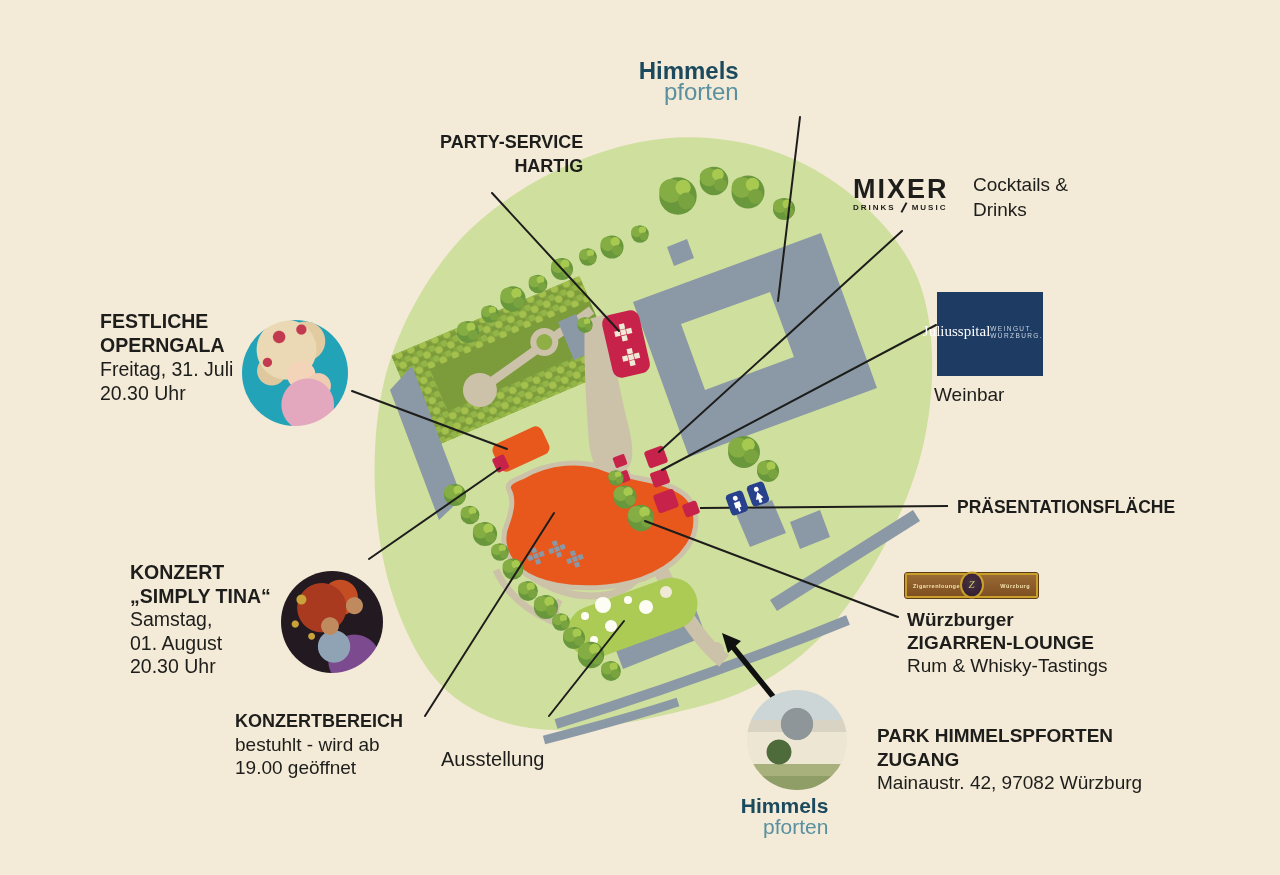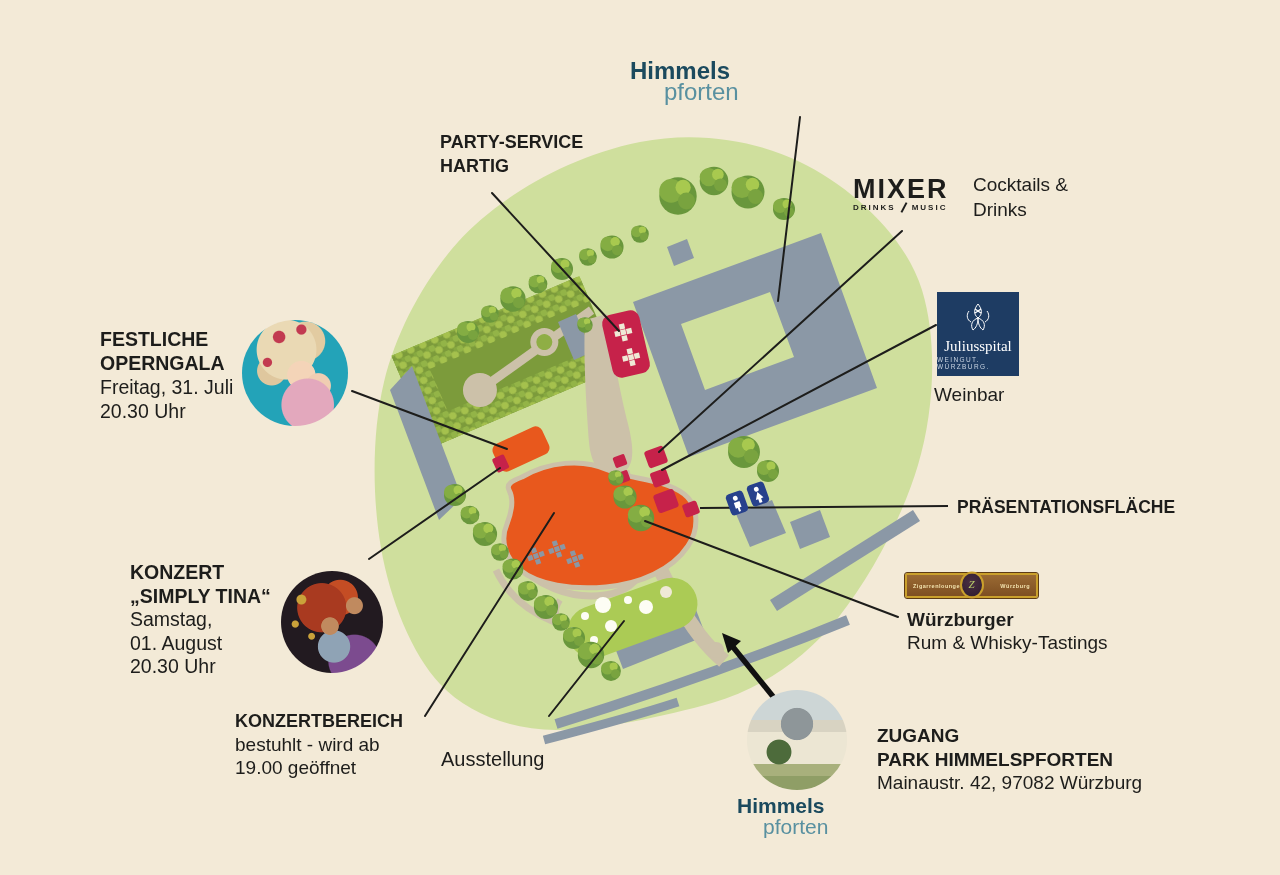--- a/index.html
+++ b/index.html
@@ -9,32 +9,32 @@
     font-family:"Liberation Sans",sans-serif;
     color:#1d1d1b;
   }
   .stage-wrap{position:absolute;inset:0;width:1280px;height:875px;}
   svg.map{position:absolute;left:0;top:0;}
   .lbl{position:absolute;font-size:19px;line-height:24px;white-space:nowrap;}
   .lbl .b{font-weight:bold;}
   .lbl.small{font-size:18px;line-height:24px;}
   
   .hp-logo{position:absolute;line-height:22px;}
-  .hp-w1{font-weight:bold;color:#1b4a5e;font-size:24px;}
+  .hp-w1{font-weight:bold;color:#1b4a5e;font-size:24px;text-align:right;}
   .hp-w2{color:#5890a0;font-size:24px;margin-left:34px;margin-top:-1px;}
   .hp-logo.sm .hp-w1{font-size:21px;}
   .hp-logo.sm .hp-w2{font-size:21px;margin-left:26px;}
   
   .mixer-logo{position:absolute;left:853px;top:176px;}
   .mixer-name{font-size:27px;font-weight:bold;letter-spacing:2px;line-height:26px;}
   .mixer-sub{display:flex;align-items:center;gap:7px;font-size:8px;font-weight:bold;letter-spacing:2px;margin-top:0px;}
   .mixer-slash{width:2px;height:11px;background:#1d1d1b;transform:rotate(28deg);}
   
-  .julius-card{position:absolute;left:937px;top:292px;width:82px;height:84px;
-    background:#1e3c63;display:flex;flex-direction:column;align-items:center;justify-content:flex-end;
+  .julius-card{position:absolute;left:937px;top:292px;width:106px;height:84px;
+    background:#1e3c63;display:flex;flex-direction:row;align-items:center;justify-content:flex-end;
     padding-bottom:6px;box-sizing:border-box;}
   .julius-name{font-family:"Liberation Serif",serif;color:#ffffff;font-size:15px;line-height:16px;}
   .julius-sub{color:#c9d4e2;font-size:6.5px;letter-spacing:1.4px;margin-top:2px;}
   .julius-crest{margin-bottom:3px;}
   
   .zig-banner{position:absolute;left:905px;top:573px;width:133px;height:25px;
     background:linear-gradient(180deg,#9a6a33,#7e4f22);
     border:2px solid #caa02c;outline:1px solid #5d3b15;border-radius:2px;
     display:flex;align-items:center;justify-content:space-between;
     padding:0 6px;box-sizing:border-box;}
@@ -278,21 +278,21 @@
     <polygon points="722,633 741,641 728,653" fill="#101010"></polygon>
   </g>
 </svg>
 
 <div class="hp-logo" style="left:630px;top:60px;">
   <div class="hp-w1">Himmels</div>
   <div class="hp-w2">pforten</div>
 </div>
 
 
-<div class="lbl small" style="left:440px;top:130px;font-weight:bold;">
+<div class="lbl small" style="left:440px;top:130px;font-weight:bold;text-align:right;">
   <div>PARTY-SERVICE</div>
   <div>HARTIG</div>
 </div>
 
 <div class="mixer-logo">
   <div class="mixer-name">MIXER</div>
   <div class="mixer-sub">
     <span>DRINKS</span>
     <span class="mixer-slash"></span>
     <span>MUSIC</span>
@@ -314,21 +314,21 @@
       <path d="M12 8 L18 12 M18 8 L12 12" stroke-width="1.4"></path>
     </g>
   </svg>
   <div class="julius-name">Juliusspital</div>
   <div class="julius-sub">WEINGUT. WÜRZBURG.</div>
 </div>
 <div class="lbl" style="left:934px;top:383px;">
   <span>Weinbar</span>
 </div>
 
-<div class="lbl" style="left:100px;top:327px;font-size:19.5px;">
+<div class="lbl" style="left:100px;top:309px;font-size:19.5px;">
   <div class="b">FESTLICHE</div>
   <div class="b">OPERNGALA</div>
   <div>Freitag, 31. Juli</div>
   <div>20.30 Uhr</div>
 </div>
 <div class="photo opera-photo"></div>
 
 <div class="lbl" style="left:122px;top:561px;font-size:19.5px;line-height:23.5px;margin-left:8px;">
   <div class="b">KONZERT</div>
   <div class="b">„SIMPLY TINA“</div>
@@ -354,26 +354,27 @@
 
 <div class="zig-banner">
   <span class="zig-word">Zigarrenlounge</span>
   <span class="zig-word">Würzburg</span>
   <span class="zig-oval">
     <span class="zig-mono">Z</span>
   </span>
 </div>
 <div class="lbl" style="left:907px;top:608px;line-height:23px;">
   <div class="b">Würzburger</div>
+  <div class="b">ZIGARREN-LOUNGE</div>
   <div>Rum &amp; Whisky-Tastings</div>
 </div>
 
 <div class="lbl" style="left:877px;top:724px;line-height:23.5px;">
+  <div class="b">PARK HIMMELSPFORTEN</div>
   <div class="b">ZUGANG</div>
-  <div class="b">PARK HIMMELSPFORTEN</div>
   <div>Mainaustr. 42, 97082 Würzburg</div>
 </div>
 <div class="photo building-photo"></div>
 
 <div class="hp-logo sm" style="left:737px;top:795px;">
   <div class="hp-w1">Himmels</div>
   <div class="hp-w2">pforten</div>
 </div>
 
 </div>

